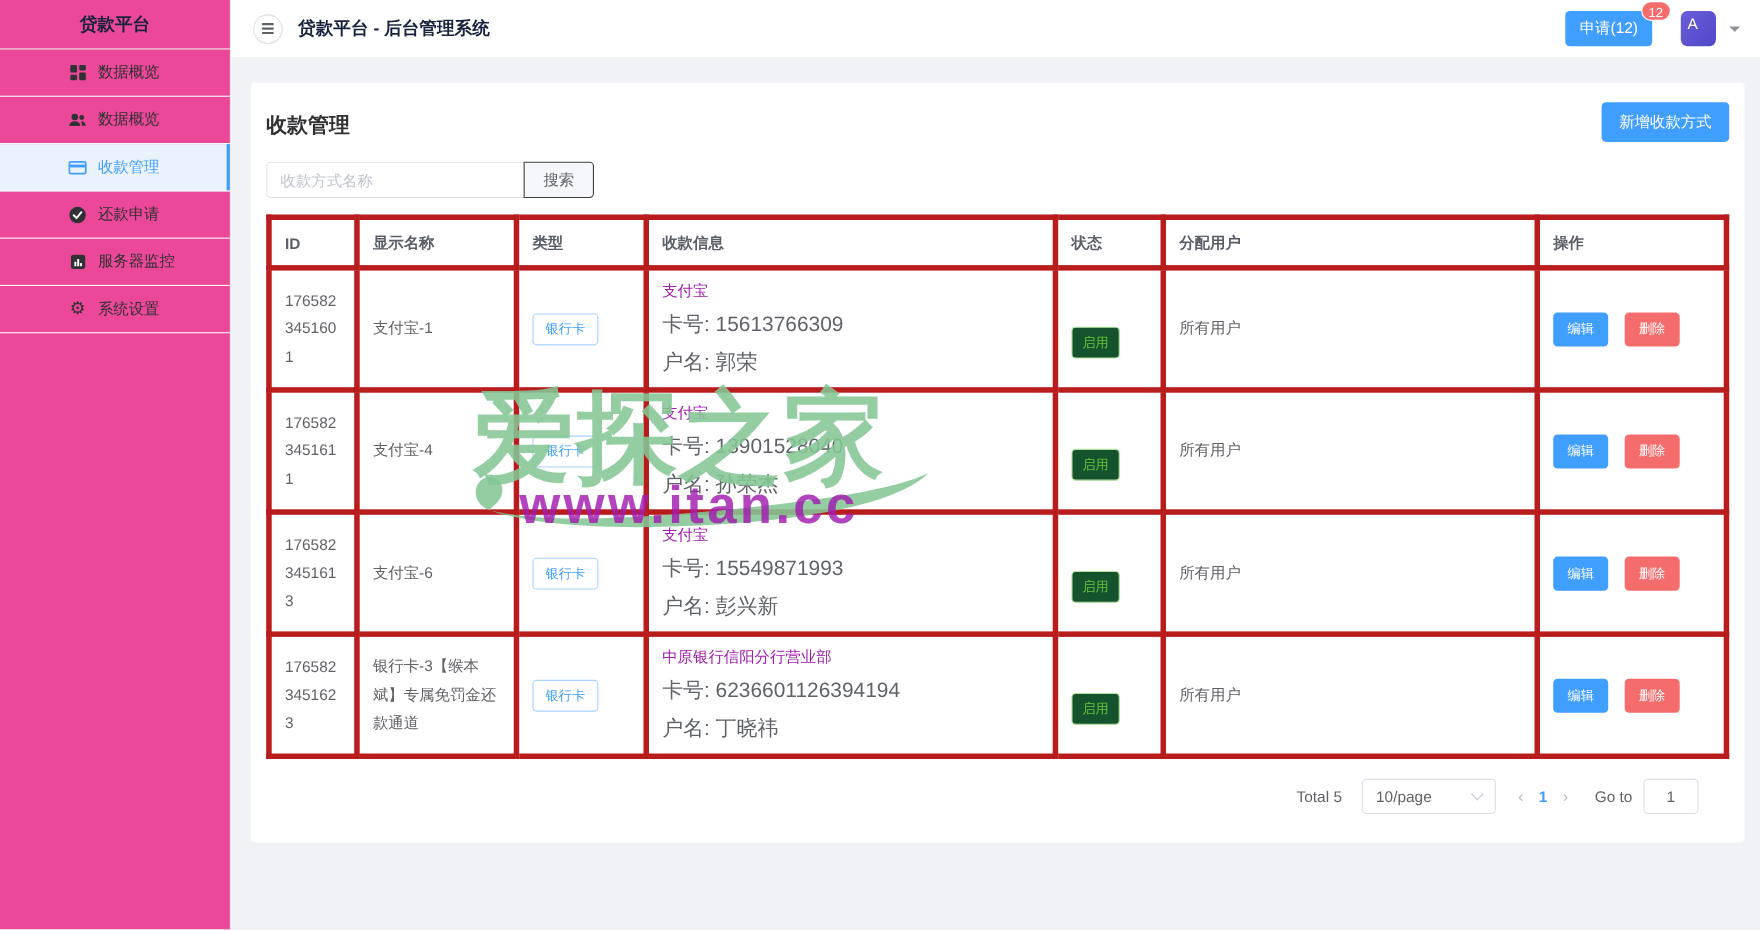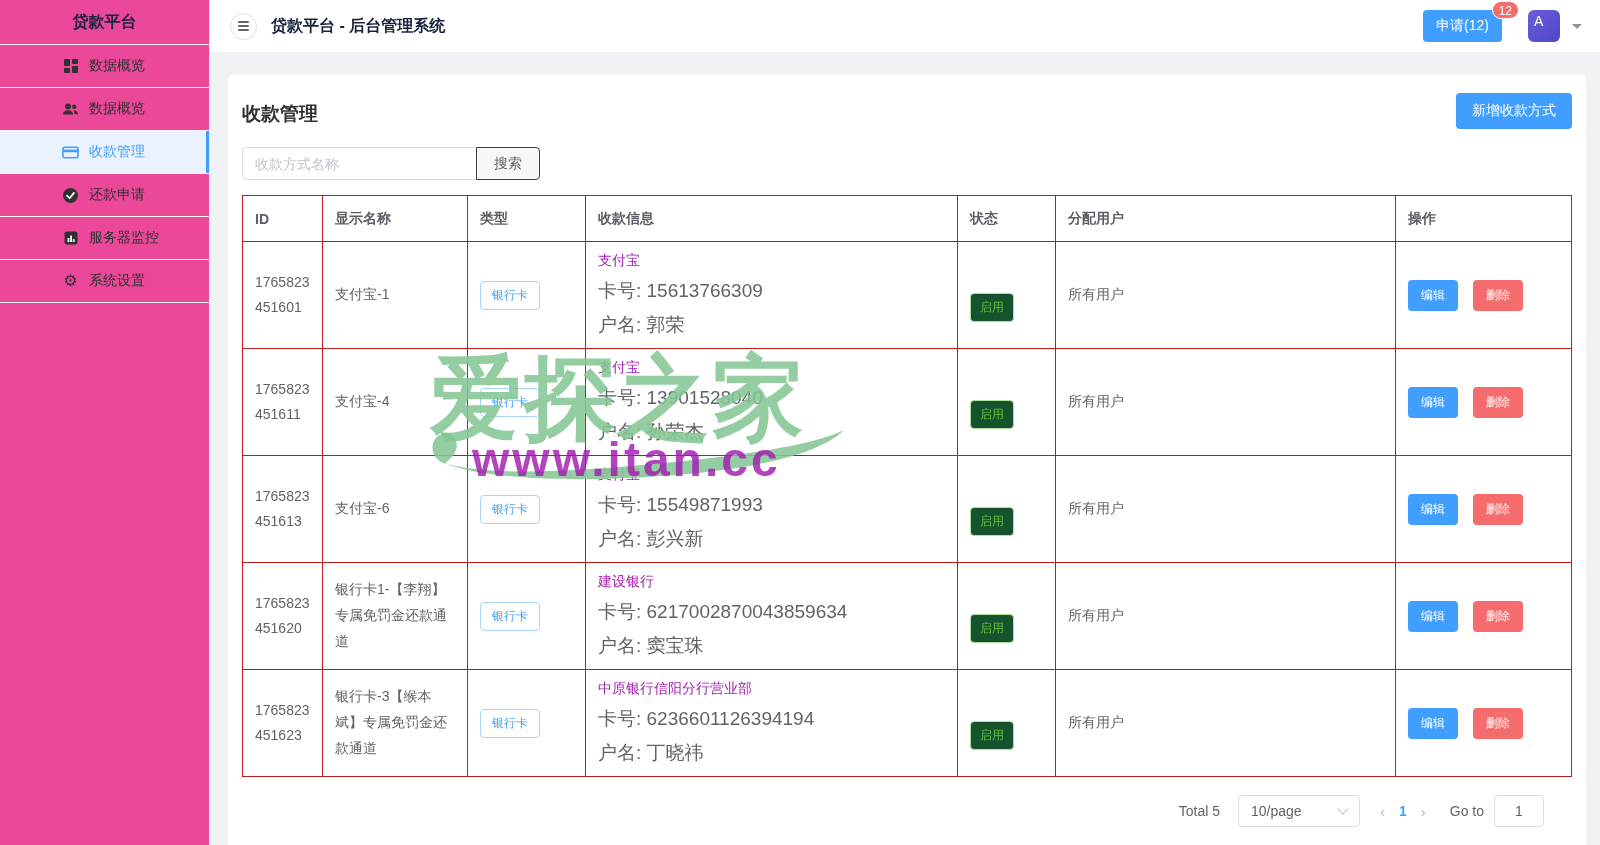--- a/index.html
+++ b/index.html
@@ -46,21 +46,21 @@
     padding:9px 16px; cursor:pointer; font-family:inherit; }
   .search-row { display:flex; margin-top:18px; }
   .search-input { width:234px; height:33px; border:1px solid #dcdfe6; border-right:none;
     border-radius:4px 0 0 4px; padding:0 12px; font-size:14px; color:#606266; outline:none; font-family:inherit; }
   .search-input::placeholder { color:#bfc4cc; }
   .search-btn { height:33px; padding:0 17px; background:#f5f7fa; border:1px solid #404040;
     border-radius:0 4px 4px 0; font-size:14px; color:#606266; cursor:pointer; font-family:inherit; }
 
   
   table { width:100%; border-collapse:collapse; table-layout:fixed; margin-top:15px; }
-  th, td { border:1px solid #b91c1c; font-size:14px; text-align:left; vertical-align:middle; }
+  th, td { border:5px solid #b91c1c; font-size:14px; text-align:left; vertical-align:middle; }
   th { height:46px; color:#5a5e66; font-weight:bold; padding:0 12px; background:#fff; }
   td { height:90px; color:#606266; padding:10px 12px; }
   td.id-cell { word-break:break-all; line-height:1.8; }
   .tag-type { display:inline-block; border:1px solid #a8d3ff; color:#409eff; background:#fff;
     border-radius:4px; font-size:12px; padding:5px 11px; }
   .badge-status { display:inline-block; border:1px solid #b3e19d; color:#67c23a; background:#14532d;
     border-radius:4px; font-size:12px; padding:5px 9px;margin-top:24px; }
   .info-line1 { font-size:14px; color:#a21caf; }
   .info-line { font-size:19px; color:#5f6368; margin-top:8px; }
   .op-btn { border:none; border-radius:4px; color:#fff; font-size:12px; padding:7px 13px;
@@ -264,36 +264,20 @@
                 <div class="info-line">户名: 彭兴新</div>
               </td>
               <td><span class="badge-status">启用</span></td>
               <td>所有用户</td>
               <td>
                 <button class="op-btn op-edit">编辑</button>
                 <button class="op-btn op-del">删除</button>
               </td>
             </tr>
             <tr>
-              <td class="id-cell">1765823451620</td>
-              <td class="name-cell">银行卡1-【李翔】专属免罚金还款通道</td>
-              <td><span class="tag-type">银行卡</span></td>
-              <td>
-                <div class="info-line1">建设银行</div>
-                <div class="info-line">卡号: 6217002870043859634</div>
-                <div class="info-line">户名: 窦宝珠</div>
-              </td>
-              <td><span class="badge-status">启用</span></td>
-              <td>所有用户</td>
-              <td>
-                <button class="op-btn op-edit">编辑</button>
-                <button class="op-btn op-del">删除</button>
-              </td>
-            </tr>
-            <tr>
               <td class="id-cell">1765823451623</td>
               <td class="name-cell">银行卡-3【缑本斌】专属免罚金还款通道</td>
               <td><span class="tag-type">银行卡</span></td>
               <td>
                 <div class="info-line1">中原银行信阳分行营业部</div>
                 <div class="info-line">卡号: 6236601126394194</div>
                 <div class="info-line">户名: 丁晓祎</div>
               </td>
               <td><span class="badge-status">启用</span></td>
               <td>所有用户</td>

